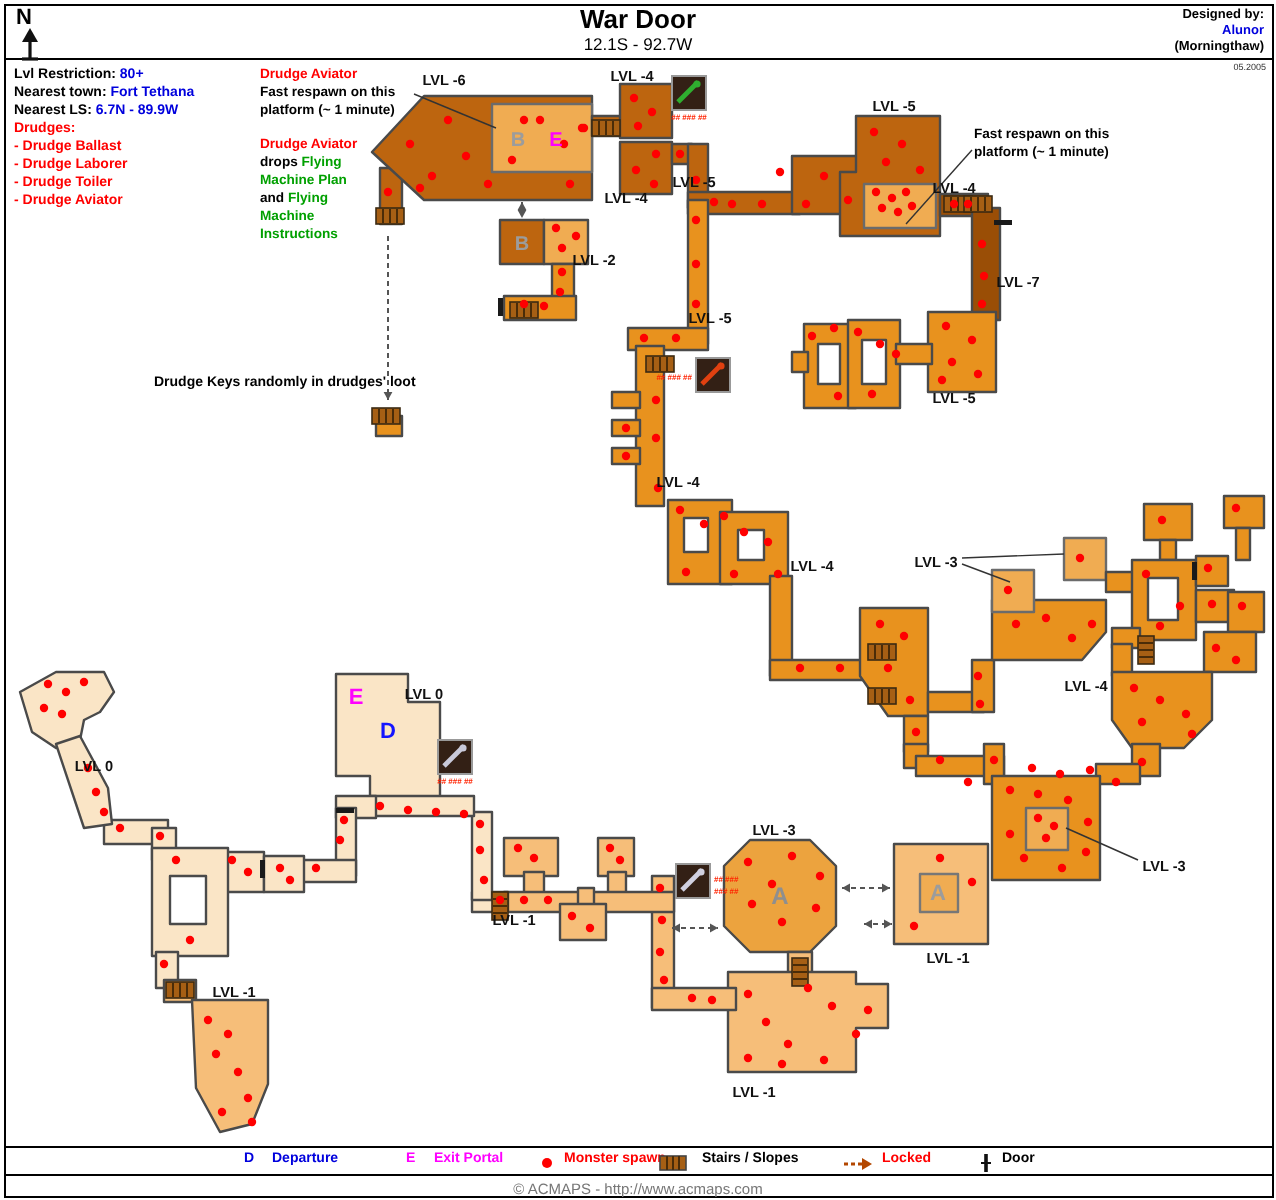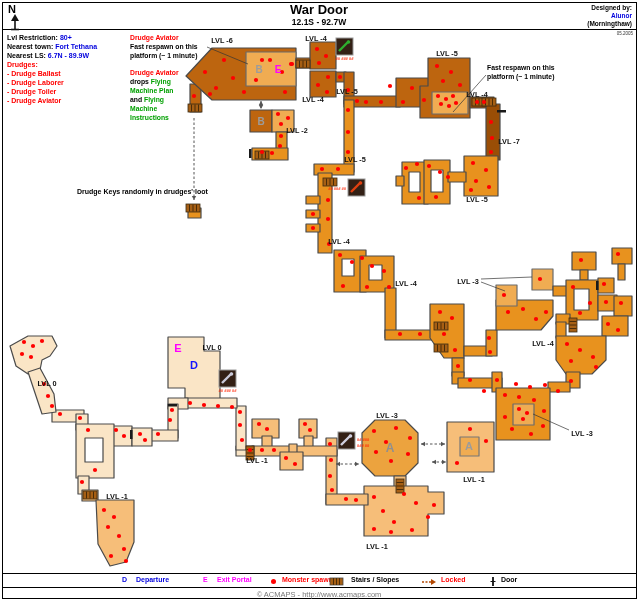--- a/index.html
+++ b/index.html
@@ -4,21 +4,21 @@
 <style>
   html,body{margin:0;padding:0;background:#fff;}
   body{font-family:"Liberation Sans",sans-serif;}
   #page{position:relative;width:638px;height:600px;background:#fff;overflow:hidden;}
   .abs{position:absolute;}
   #frame{left:2px;top:2px;width:633px;height:595px;border:1px solid #000;}
   #hline{left:2px;top:29px;width:634px;height:1px;background:#000;}
   #legline1{left:2px;top:573px;width:634px;height:1px;background:#000;}
   #legline2{left:2px;top:587px;width:634px;height:1px;background:#000;}
   .title{left:0;right:0;top:2px;text-align:center;font-size:13px;font-weight:bold;color:#000;}
-  .coords{left:0;right:0;top:17px;text-align:center;font-size:8.5px;font-weight:bold;color:#000;}
+  .coords{left:0;right:0;top:17px;text-align:center;font-size:8.5px;font-weight:normal;color:#000;}
   .designed{right:6px;top:4px;text-align:right;font-size:6.5px;line-height:8px;font-weight:bold;color:#000;}
   .date{right:5px;top:31px;font-size:4.5px;color:#333;}
   .compassN{left:8px;top:3px;font-size:11px;font-weight:bold;}
   .info{left:7px;top:33px;font-size:7px;line-height:9px;font-weight:bold;color:#000;white-space:nowrap;}
   .ann1{left:130px;top:33px;font-size:6.8px;line-height:9px;font-weight:bold;white-space:nowrap;}
   .ann2{left:130px;top:68px;font-size:6.8px;line-height:9px;font-weight:bold;white-space:nowrap;}
   .annR{left:487px;top:63px;font-size:6.8px;line-height:9px;font-weight:bold;white-space:nowrap;}
   .keysnote{left:77px;top:188px;font-size:7px;font-weight:bold;white-space:nowrap;}
   .red{color:#ff0000;}.blue{color:#0000dd;}.green{color:#00a000;}.mag{color:#ff00ff;}
   .leg{font-size:7px;font-weight:bold;top:576px;white-space:nowrap;}

